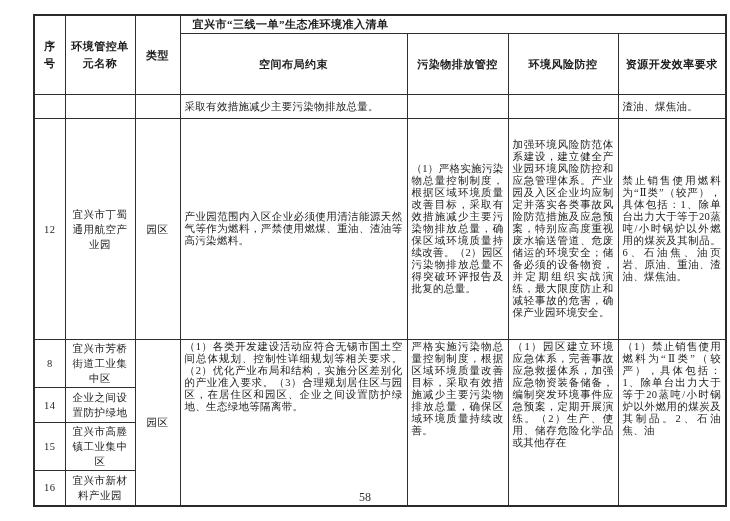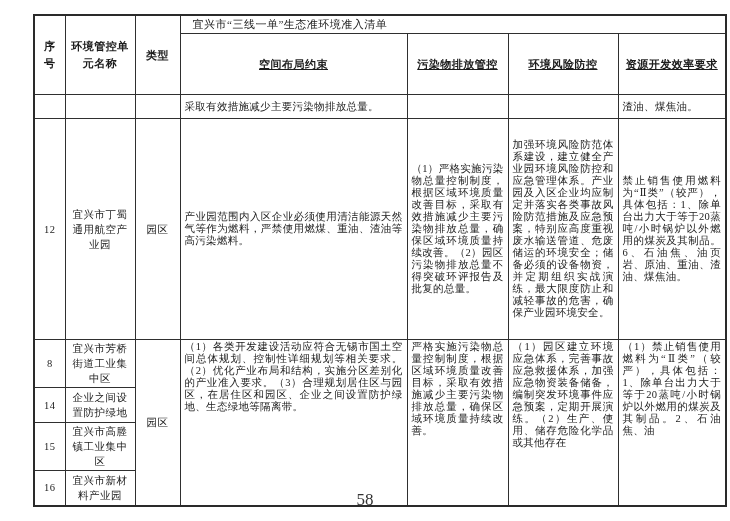--- a/index.html
+++ b/index.html
@@ -29,47 +29,47 @@
   
   col.c-seq  { width:31px; }
   col.c-name { width:70px; }
   col.c-type { width:45px; }
   col.c-spat { width:227px; }
   col.c-poll { width:101px; }
   col.c-risk { width:110px; }
   col.c-res  { width:108px; }
 
   tr.h-banner { height:17px; }
-  tr.h-sub    { height:61px;text-decoration:underline; }
+  tr.h-sub    { height:61px; }
   tr.r-cont   { height:24px; }
   tr.r-12     { height:221px; }
   tr.r-g      { height:35px; }
 
   th.banner {
-    font-size:11px; font-weight:normal; text-align:left;
+    font-size:11px; font-weight:bold; text-align:left;
     padding-left:12px; letter-spacing:0.5px;
   }
   th.colhead {
     font-size:11px; font-weight:bold; text-align:center;
     letter-spacing:0.5px; line-height:17px;
   }
   td.center {
     text-align:center; font-size:10.5px; letter-spacing:0.5px; line-height:15px;margin-top:25px;
   }
   td.body {
     font-size:10.5px; line-height:12px;
     text-align:justify; letter-spacing:0.3px;
   }
   td.body-mid { vertical-align:middle; }
   td.body-top { vertical-align:top; }
   td.oneline { font-size:10.5px; letter-spacing:0.3px; white-space:nowrap; }
 
   .pageno {
     position:absolute; left:0; right:0; top:490px;
-    text-align:center; font-size:17px; color:#333;
+    text-align:center; font-size:12px; color:#333;
   }
 </style>
 </head>
 <body>
 
 <div class="page">
 
   <table class="main">
     <colgroup>
       <col class="c-seq">

